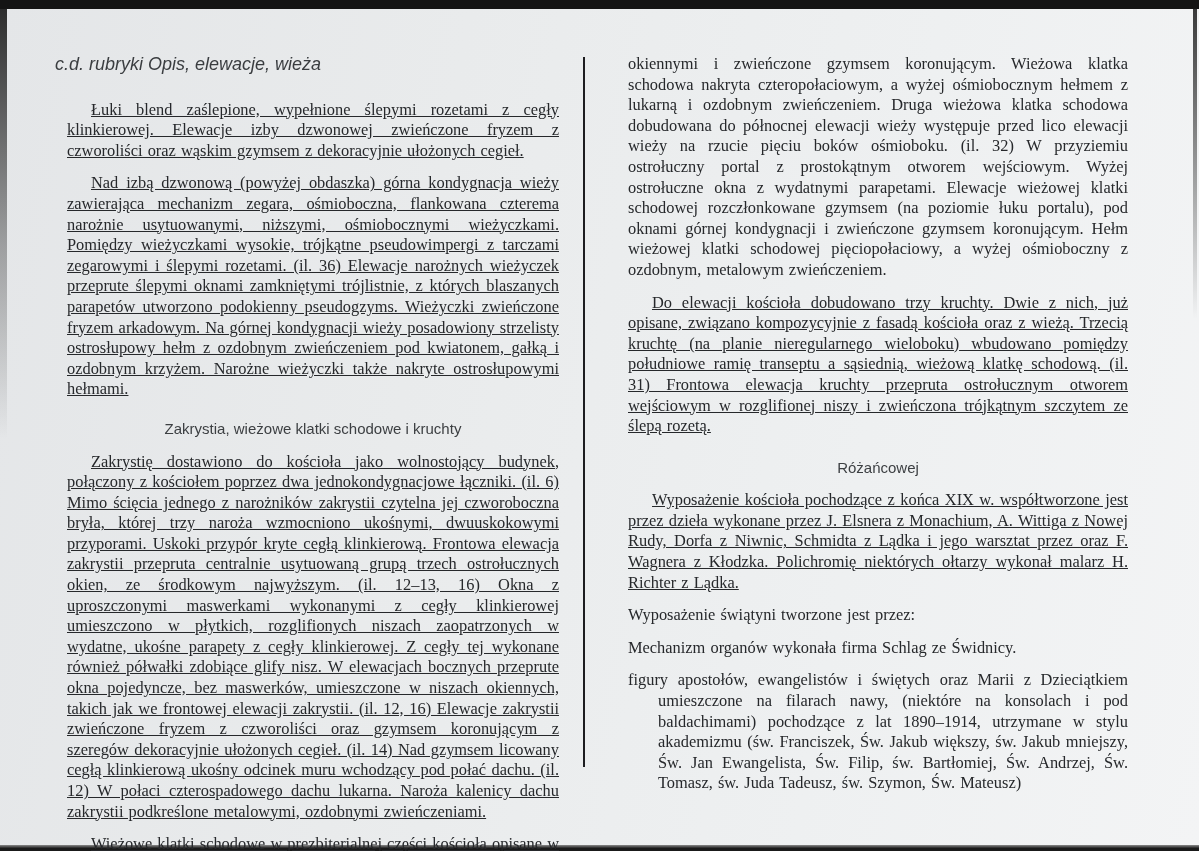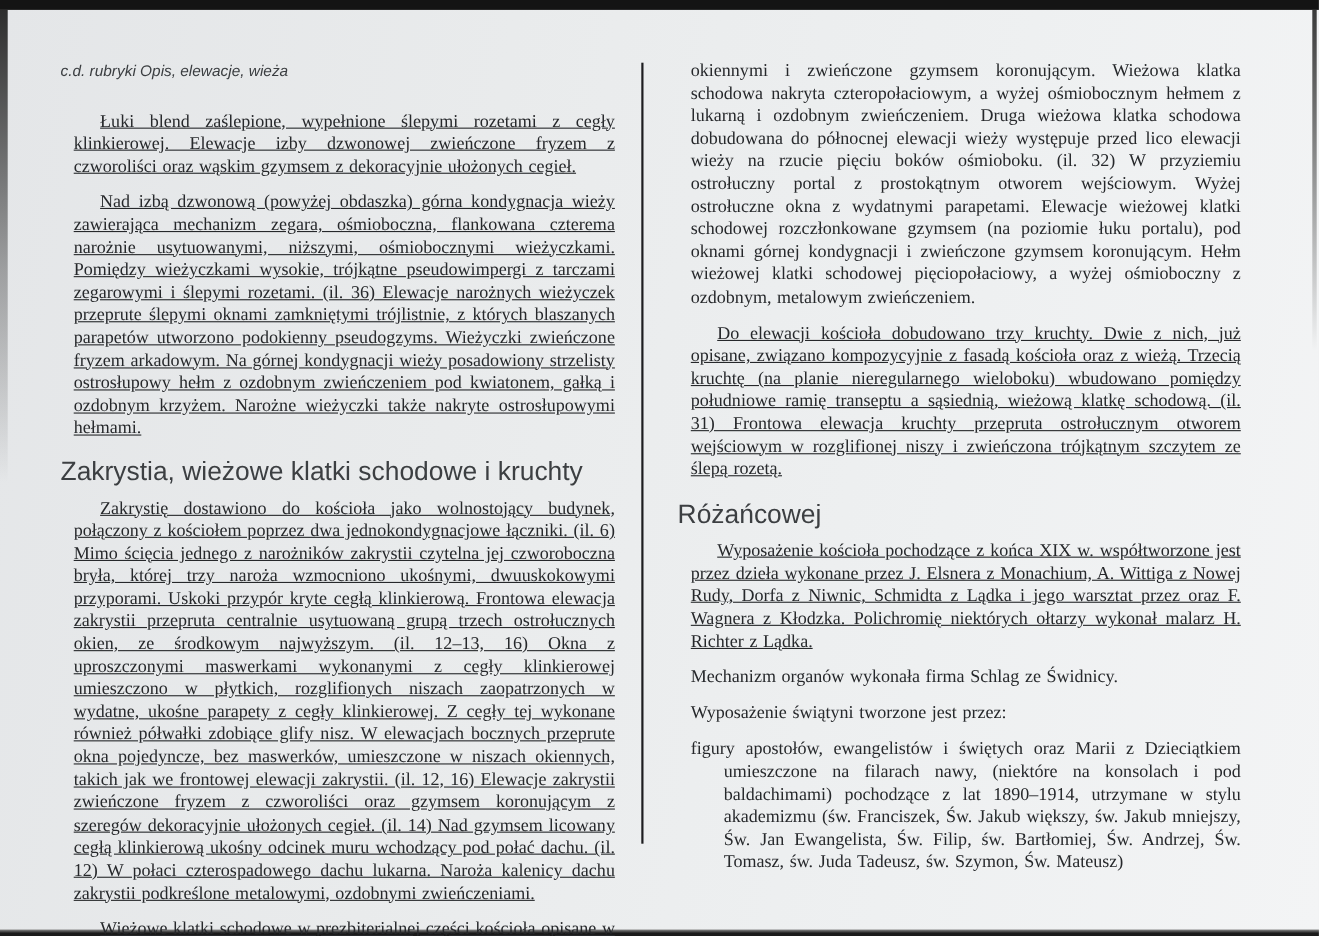--- a/index.html
+++ b/index.html
@@ -41,32 +41,32 @@
     line-height:20.6px;
   }
   .col-left  { left:55px;  top:46px; width:516px; }
   .col-right { left:616px; top:42px; width:524px; }
   p { margin:12px; text-align:justify; word-spacing:1px; }
   .indent { text-indent:24px;text-decoration:underline; }
   .plain-line { text-align:left; }
   .italic-heading {
     font-family:"Liberation Sans", sans-serif;
     font-style:italic;
-    font-size:14px;
+    font-size:18px;
     color:#3a3d40;
     margin:8px 0 25px 0;
     text-align:left;
     word-spacing:normal;
   }
   .section-heading {
     font-family:"Liberation Sans", sans-serif;
-    font-size:24px;
+    font-size:15px;
     color:#3c3f42;
     margin:19px 0 3px 0;
-    text-align:left;
+    text-align:center;
     word-spacing:normal;
   }
   .col-right .section-heading { margin:21px 0 3px 0; }
   .hang { padding-left:30px; text-indent:-30px; }
 </style>
 </head>
 <body>
 
 <div class="scan-page">
   <div class="edge-top"></div>
@@ -82,17 +82,17 @@
     <p class="section-heading">Zakrystia, wieżowe klatki schodowe i kruchty</p>
     <p class="indent">Zakrystię dostawiono do kościoła jako wolnostojący budynek, połączony z kościołem poprzez dwa jednokondygnacjowe łączniki. (il. 6) Mimo ścięcia jednego z narożników zakrystii czytelna jej czworoboczna bryła, której trzy naroża wzmocniono ukośnymi, dwuuskokowymi przyporami. Uskoki przypór kryte cegłą klinkierową. Frontowa elewacja zakrystii przepruta centralnie usytuowaną grupą trzech ostrołucznych okien, ze środkowym najwyższym. (il. 12–13, 16) Okna z uproszczonymi maswerkami wykonanymi z cegły klinkierowej umieszczono w płytkich, rozglifionych niszach zaopatrzonych w wydatne, ukośne parapety z cegły klinkierowej. Z cegły tej wykonane również półwałki zdobiące glify nisz. W elewacjach bocznych przeprute okna pojedyncze, bez maswerków, umieszczone w niszach okiennych, takich jak we frontowej elewacji zakrystii. (il. 12, 16) Elewacje zakrystii zwieńczone fryzem z czworoliści oraz gzymsem koronującym z szeregów dekoracyjnie ułożonych cegieł. (il. 14) Nad gzymsem licowany cegłą klinkierową ukośny odcinek muru wchodzący pod połać dachu. (il. 12) W połaci czterospadowego dachu lukarna. Naroża kalenicy dachu zakrystii podkreślone metalowymi, ozdobnymi zwieńczeniami.</p>
     <p class="indent">Wieżowe klatki schodowe w prezbiterialnej części kościoła opisane w jej kontekście. Omówiono też wieżowe klatki schodowe stanowiące integralną część fasady kościoła. Wieżowa klatka schodowa umieszczona asymetrycznie przy południowej elewacji korpusu nawowego występuje przed lico elewacji na rzucie czterech boków ośmioboku. (il. 28, 31) Elewacje przeprute ostrołucznymi oknami oświetlającymi kręcone schody, dzielone pasowymi gzymsami pod-</p>
   </div>
 
   <div class="col col-right">
     <p>okiennymi i zwieńczone gzymsem koronującym. Wieżowa klatka schodowa nakryta czteropołaciowym, a wyżej ośmiobocznym hełmem z lukarną i ozdobnym zwieńczeniem. Druga wieżowa klatka schodowa dobudowana do północnej elewacji wieży występuje przed lico elewacji wieży na rzucie pięciu boków ośmioboku. (il. 32) W przyziemiu ostrołuczny portal z prostokątnym otworem wejściowym. Wyżej ostrołuczne okna z wydatnymi parapetami. Elewacje wieżowej klatki schodowej rozczłonkowane gzymsem (na poziomie łuku portalu), pod oknami górnej kondygnacji i zwieńczone gzymsem koronującym. Hełm wieżowej klatki schodowej pięciopołaciowy, a wyżej ośmioboczny z ozdobnym, metalowym zwieńczeniem.</p>
     <p class="indent">Do elewacji kościoła dobudowano trzy kruchty. Dwie z nich, już opisane, związano kompozycyjnie z fasadą kościoła oraz z wieżą. Trzecią kruchtę (na planie nieregularnego wieloboku) wbudowano pomiędzy południowe ramię transeptu a sąsiednią, wieżową klatkę schodową. (il. 31) Frontowa elewacja kruchty przepruta ostrołucznym otworem wejściowym w rozglifionej niszy i zwieńczona trójkątnym szczytem ze ślepą rozetą.</p>
     <p class="section-heading">Różańcowej</p>
     <p class="indent">Wyposażenie kościoła pochodzące z końca XIX w. współtworzone jest przez dzieła wykonane przez J. Elsnera z Monachium, A. Wittiga z Nowej Rudy, Dorfa z Niwnic, Schmidta z Lądka i jego warsztat przez oraz F. Wagnera z Kłodzka. Polichromię niektórych ołtarzy wykonał malarz H. Richter z Lądka.</p>
+    <p class="plain-line">Wyposażenie świątyni tworzone jest przez:</p>
     <p class="plain-line">Mechanizm organów wykonała firma Schlag ze Świdnicy.</p>
-    <p class="plain-line">Wyposażenie świątyni tworzone jest przez:</p>
     <p class="hang">figury apostołów, ewangelistów i świętych oraz Marii z Dzieciątkiem umieszczone na filarach nawy, (niektóre na konsolach i pod baldachimami) pochodzące z lat 1890–1914, utrzymane w stylu akademizmu (św. Franciszek, Św. Jakub większy, św. Jakub mniejszy, Św. Jan Ewangelista, Św. Filip, św. Bartłomiej, Św. Andrzej, Św. Tomasz, św. Juda Tadeusz, św. Szymon, Św. Mateusz)</p>
   </div>
 </div>
 
 </body></html>

